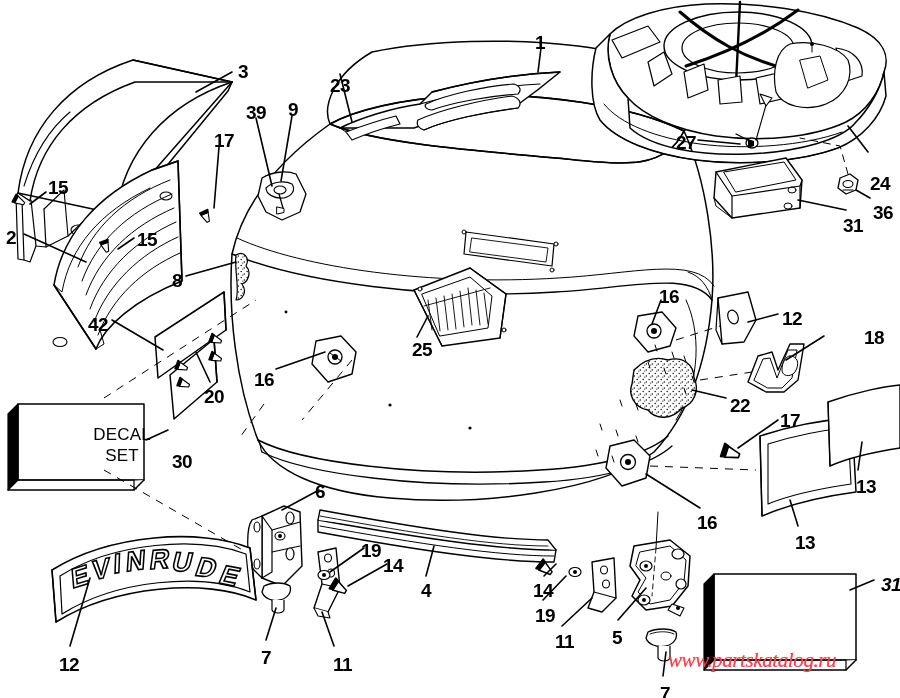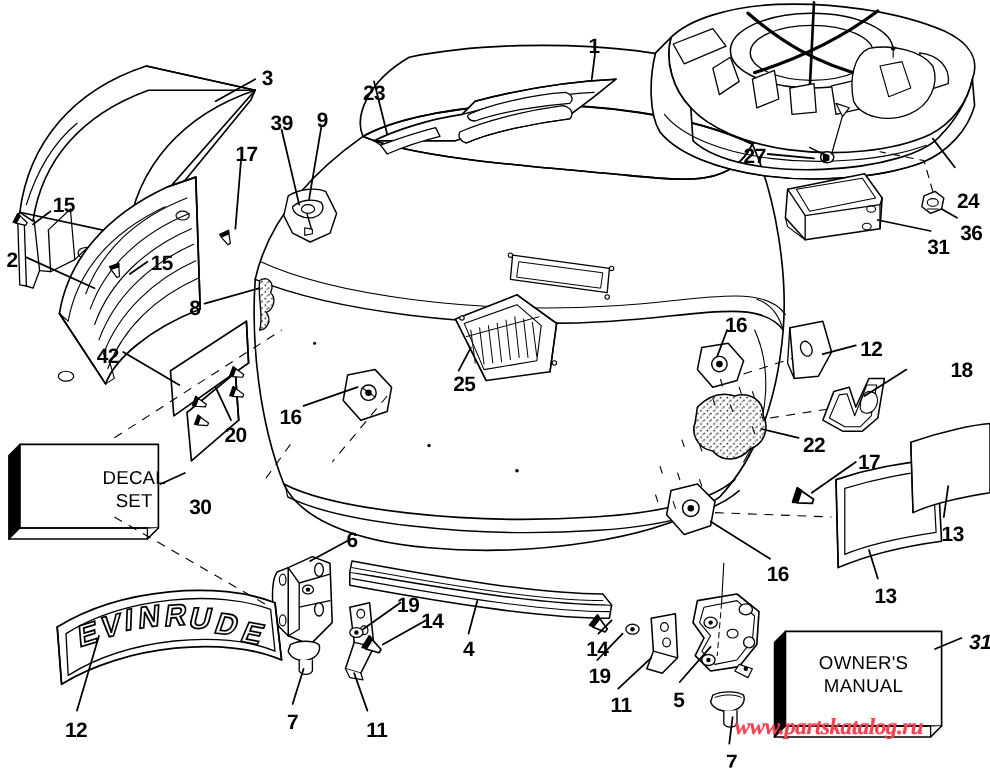--- a/index.html
+++ b/index.html
@@ -25,21 +25,21 @@
     line-height:1.25;
     text-align:center;
     white-space:pre-line;
     letter-spacing:0.2px;
   }
   #watermark{
     position:absolute;
     left:668px; top:648px;
     font-family:"Liberation Serif", serif;
     font-style:italic;
-    font-weight:bold;
+    font-weight:normal;
     font-size:21px;
     color:#f4424f;
     letter-spacing:-0.4px;
     white-space:nowrap;
     text-shadow:0 0 1px rgba(244,66,79,.6);
   }
 </style>
 </head>
 <body>
 
@@ -544,22 +544,20 @@
       <path d="M676 340 L720 326"></path>
       <path d="M700 380 L752 372"></path>
       <path d="M650 466 L756 470"></path>
       <path d="M352 360 L302 420"></path>
     </g>
   </svg>
 
   <div class="boxlabel" style="left:18px; top:424px; width:126px;margin-left:41px;">DECAL
 SET</div>
 
-  <div class="boxlabel" style="left:714px; top:592px; width:142px;">OWNER'S
-MANUAL</div>
 
   <div id="watermark">www.partskatalog.ru</div>
 
   <div id="callout-layer">
       <div class="callout" style="left: 535px; top: 33px;">1</div>
       <div class="callout" style="left: 238px; top: 62px;">3</div>
       <div class="callout" style="left: 330px; top: 76px;">23</div>
       <div class="callout" style="left: 246px; top: 103px;">39</div>
       <div class="callout" style="left: 288px; top: 100px;">9</div>
       <div class="callout" style="left: 214px; top: 131px;">17</div>

